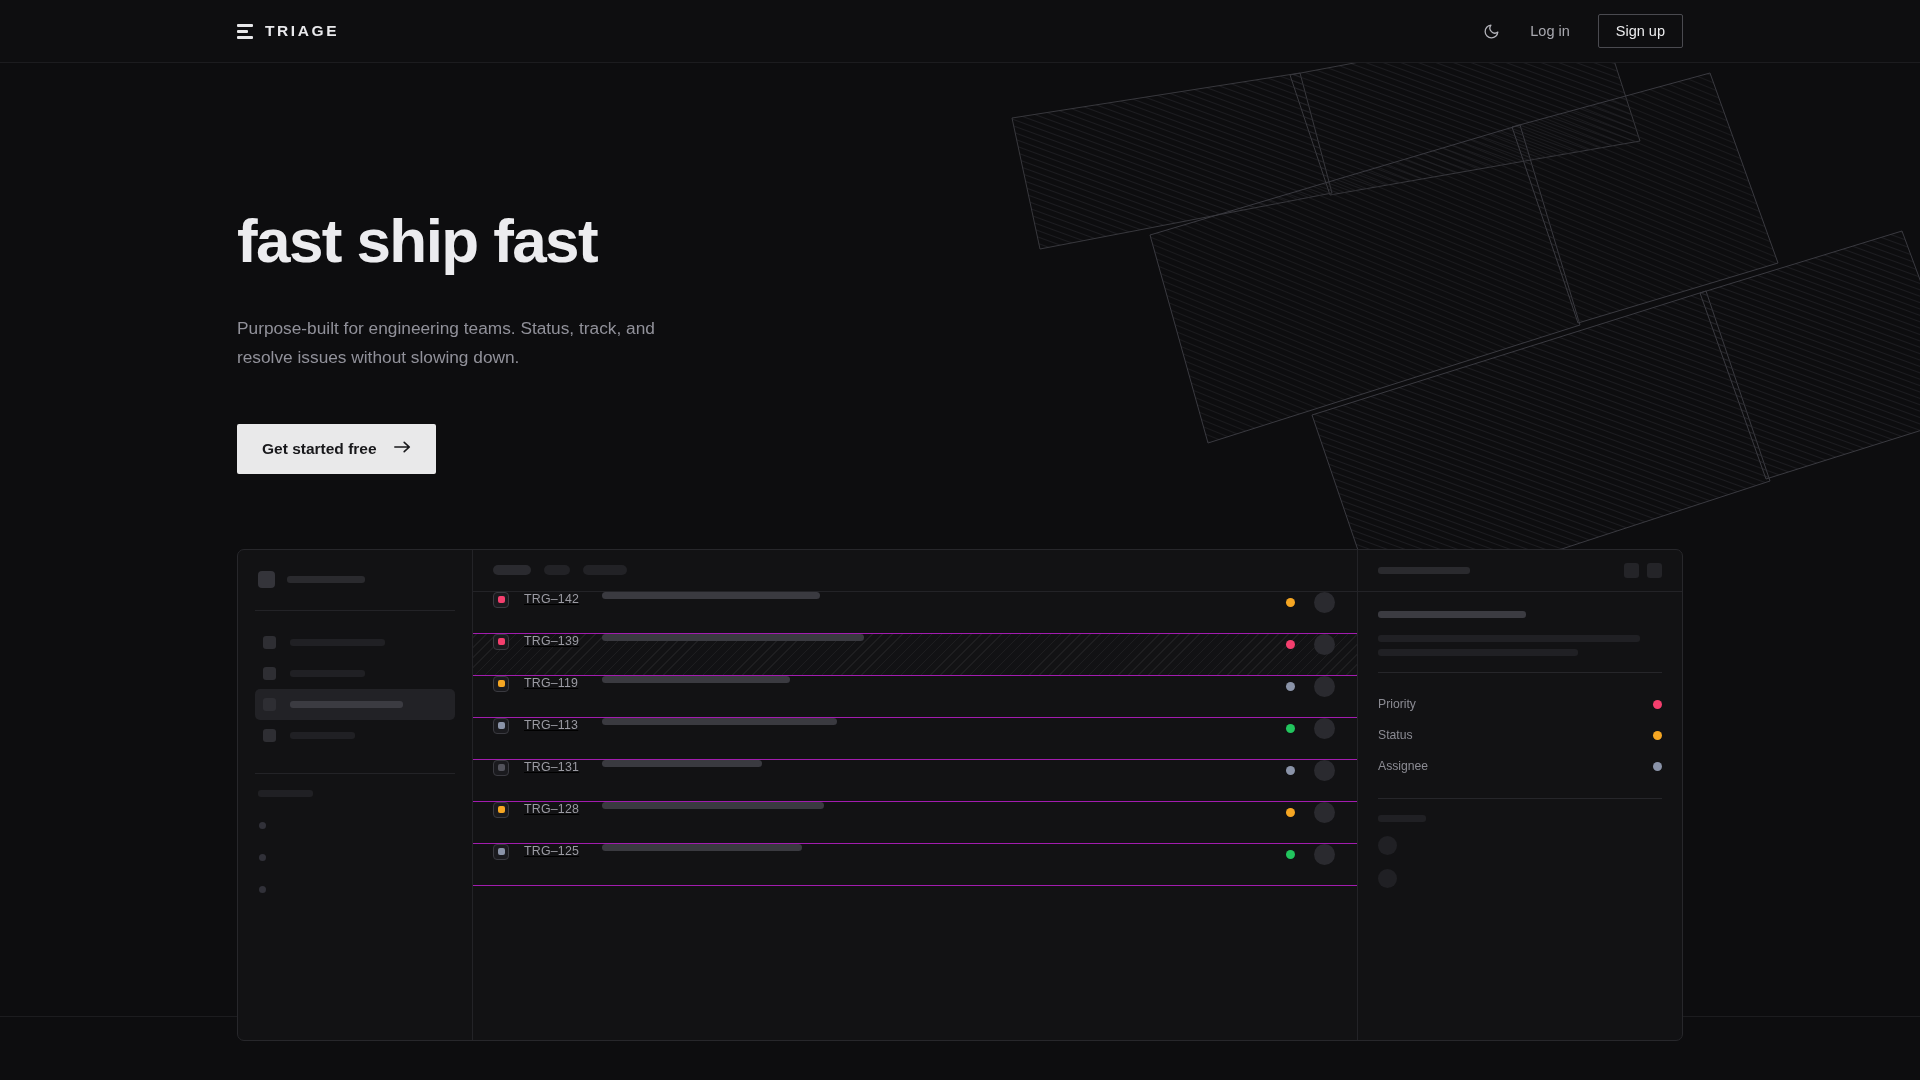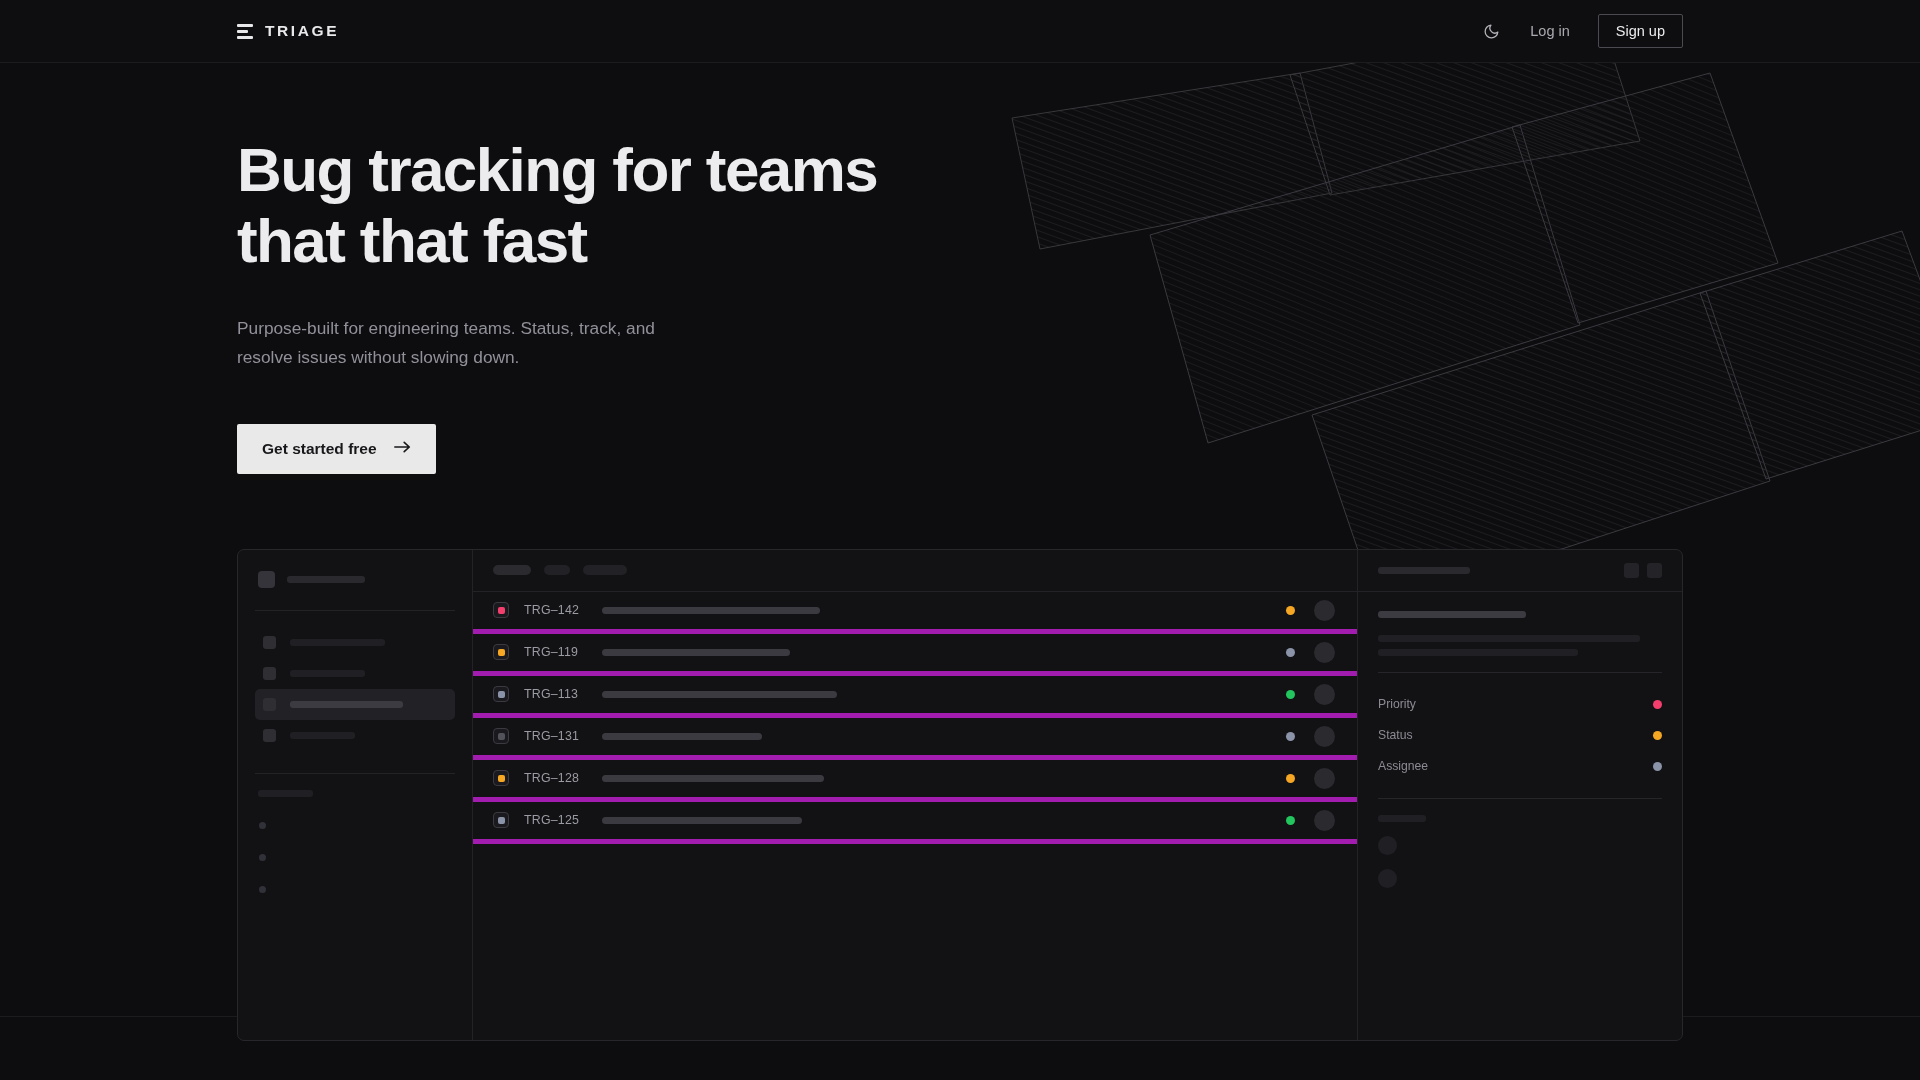--- a/index.html
+++ b/index.html
@@ -89,23 +89,24 @@
 
   
   .mk-list { flex: 1; display: flex; flex-direction: column; min-width: 0; }
   .mk-toolbar { height: 42px; border-bottom: 1px solid #232327; display: flex; align-items: center; gap: 13px; padding: 0 20px; }
   .chip { height: 10px; border-radius: 5px; background: #222226; }
   .chip.a { width: 38px; background: #2a2a2f; }
   .chip.b { width: 26px; }
   .chip.c { width: 44px; }
 
   .row {
-    height: 42px; display: flex; align-items: center;
-    border-bottom: 5px solid #a21caf; padding: 0 0 0 20px; cursor: pointer;
+    height: 42px; display: flex; align-items: flex-start;
+    border-bottom: 1px solid #a21caf; padding: 0 0 0 20px; cursor: pointer;
     position: relative;
+    text-decoration: underline;
   }
   .row.sel {
     background-image: repeating-linear-gradient(
       -45deg, rgba(255,255,255,.050) 0 1px, transparent 1px 7px);
   }
   .pri-badge {
     width: 16px; height: 16px; border-radius: 4px;
     border: 1px solid #3a3a40; background: #1a1a1e;
     display: flex; align-items: center; justify-content: center; flex-shrink: 0;
   }
@@ -175,22 +176,22 @@
       <polygon points="1512,64 1710,10 1778,200 1578,260"></polygon>
     </g>
     <g stroke="#3a3a40" stroke-width="1" fill="url(#hatch)">
       <polygon points="1312,352 1706,228 1770,418 1378,546"></polygon>
       <polygon points="1700,230 1902,168 1970,352 1766,416"></polygon>
     </g>
   </svg>
 
   <div class="hero">
     <h1 class="headline">
-      <span>Bug tracking for teams</span><br>
-      <span>that that fast</span>
+      <br>
+      <span>fast ship fast</span>
     </h1>
     <p class="subhead">
       <span>Purpose-built for engineering teams. Status, track, and</span><br>
       <span>resolve issues without slowing down.</span>
     </p>
     <button class="cta">
       <span>Get started free</span>
       <span>
         <svg width="17" height="14" viewBox="0 0 20 16" fill="none" stroke="#18181b" stroke-width="1.9" stroke-linecap="round" stroke-linejoin="round">
             <path d="M1 8h16M12 2.5 18 8l-6 5.5"></path>
@@ -240,20 +241,31 @@
       </div>
       <div id="rows">
           <div class="row">
             <span class="pri-badge">
               <span class="pri-dot" style="background:#f43f6e"></span>
             </span>
             <span class="row-id">TRG–142</span>
             <span class="row-title" style="width:218px"></span>
             <span class="row-right">
               <span class="status-dot" style="background:#f5a623"></span>
+              <span class="avatar"></span>
+            </span>
+          </div>
+          <div class="row sel">
+            <span class="pri-badge">
+              <span class="pri-dot" style="background:#f43f6e"></span>
+            </span>
+            <span class="row-id">TRG–139</span>
+            <span class="row-title" style="width:262px"></span>
+            <span class="row-right">
+              <span class="status-dot" style="background:#f43f6e"></span>
               <span class="avatar"></span>
             </span>
           </div>
           <div class="row">
             <span class="pri-badge">
               <span class="pri-dot" style="background:#f5a623"></span>
             </span>
             <span class="row-id">TRG–119</span>
             <span class="row-title" style="width:188px"></span>
             <span class="row-right">

